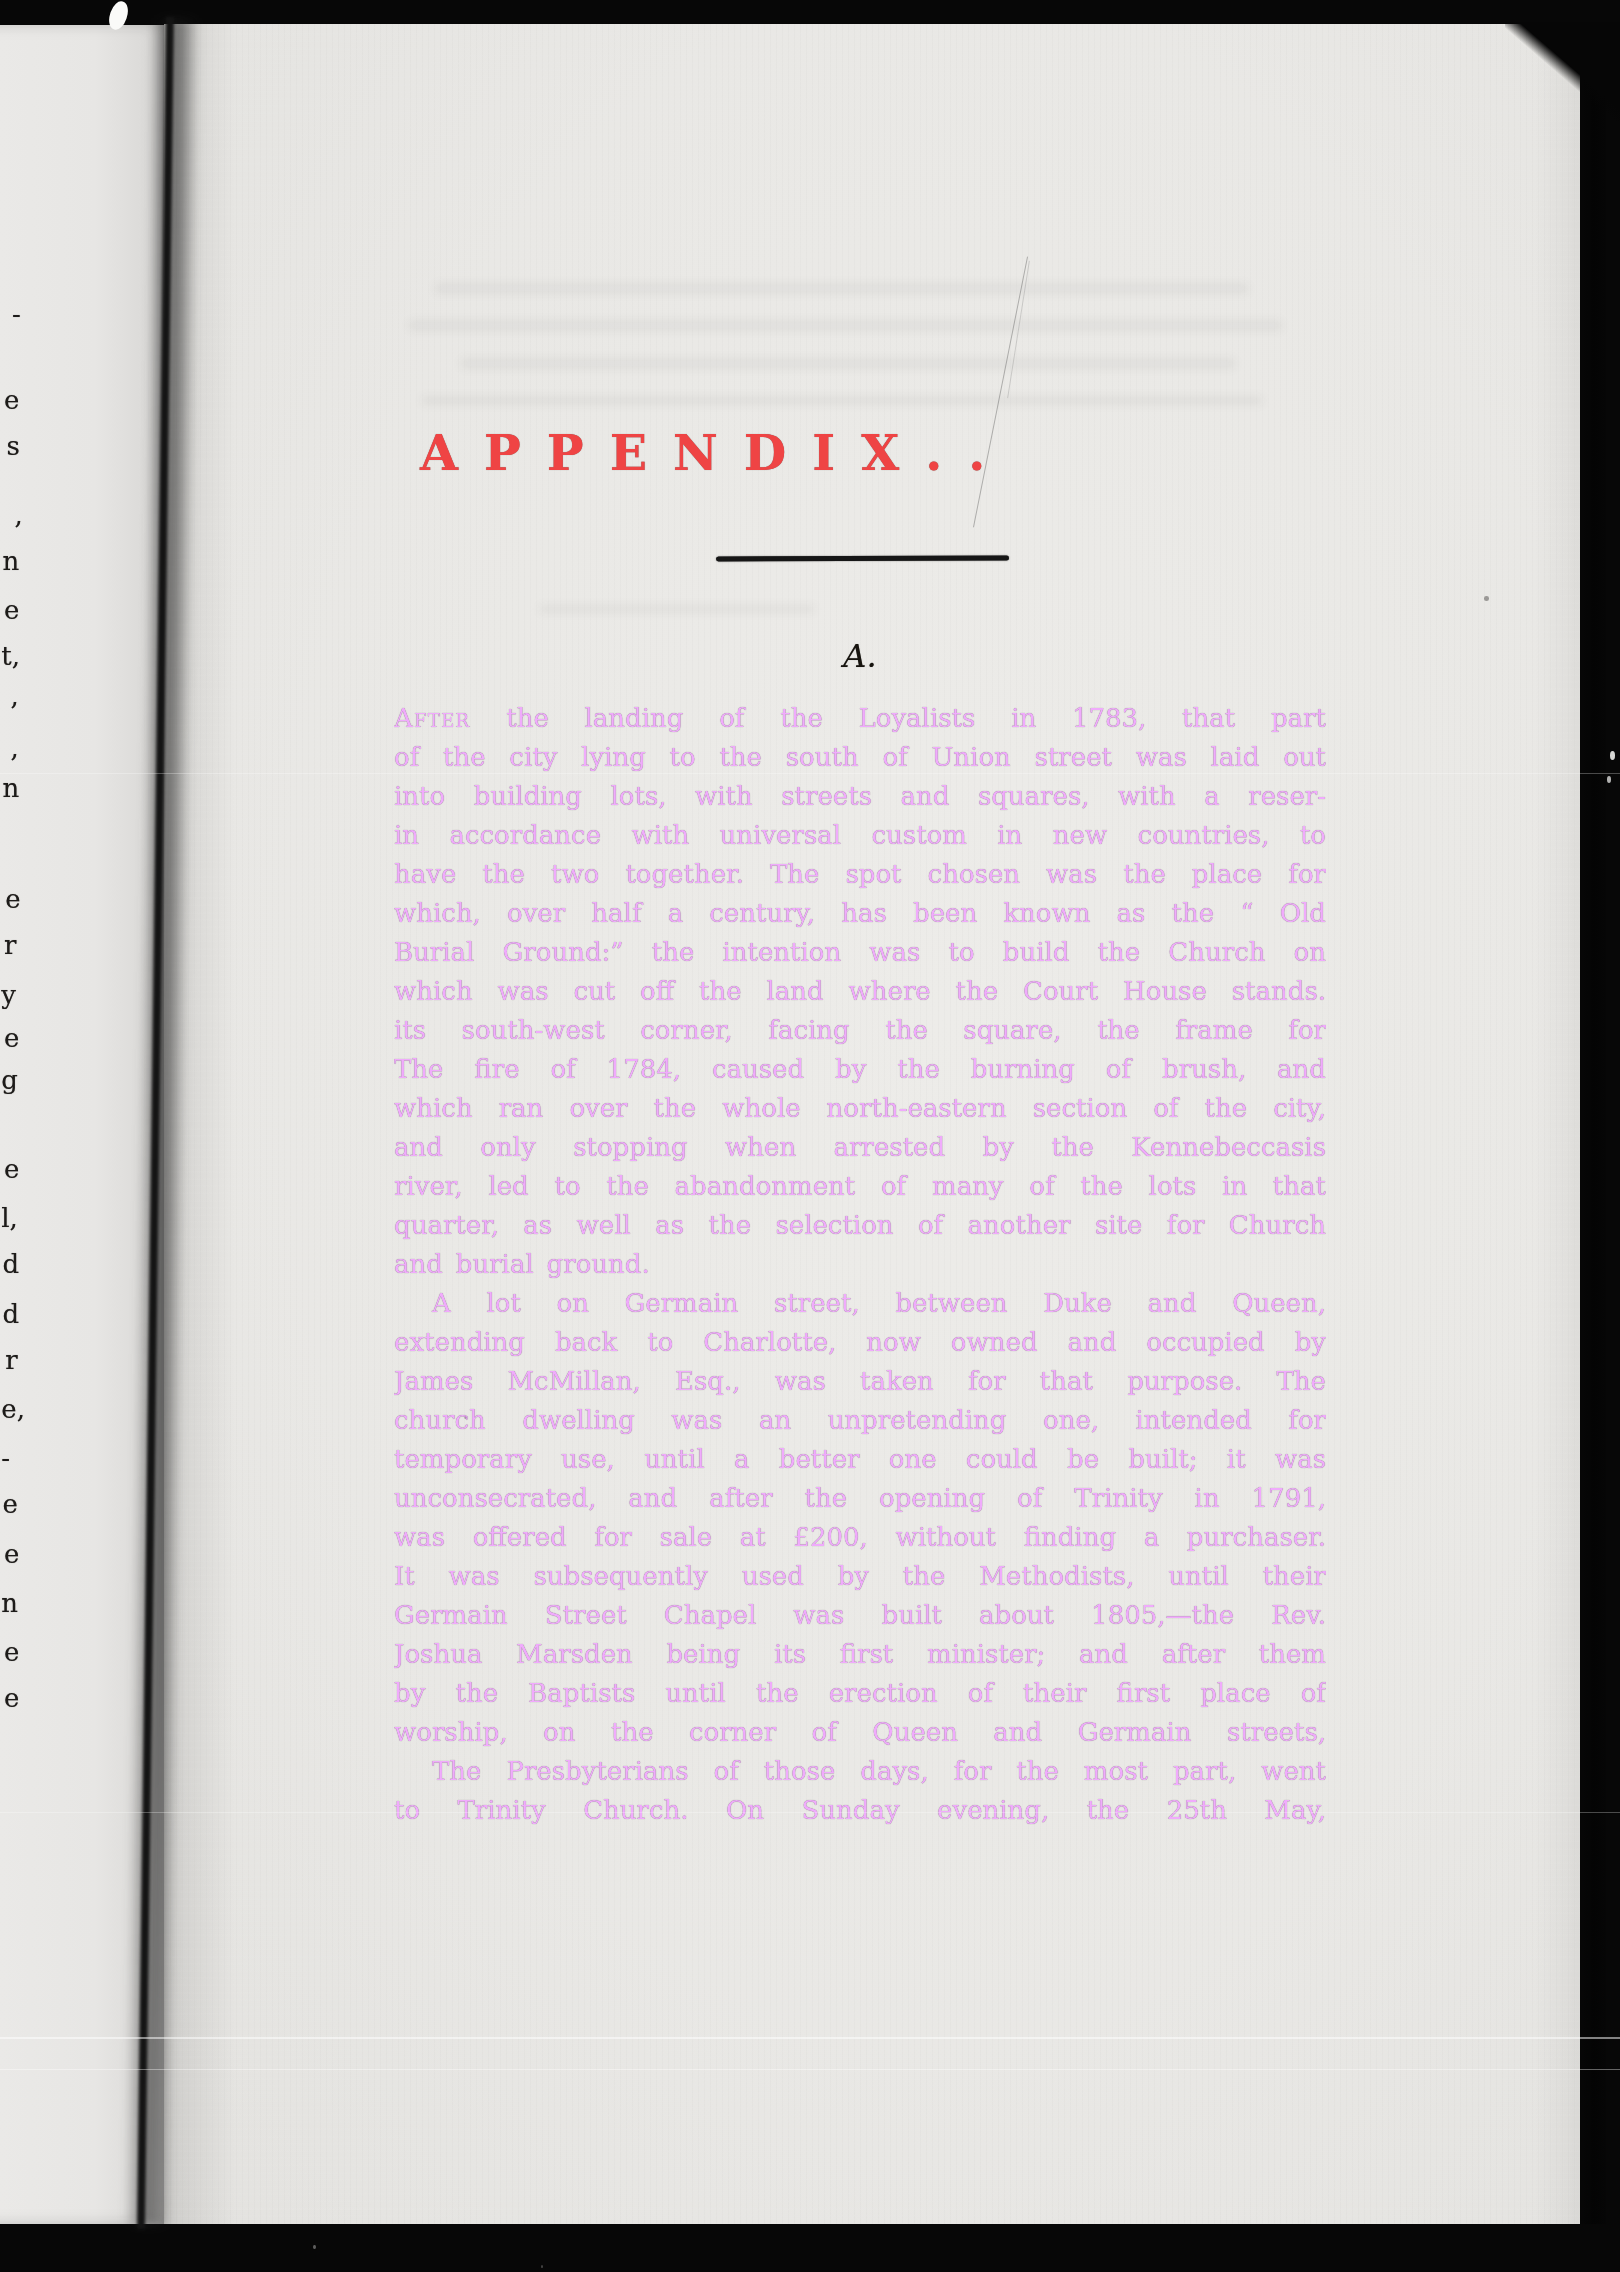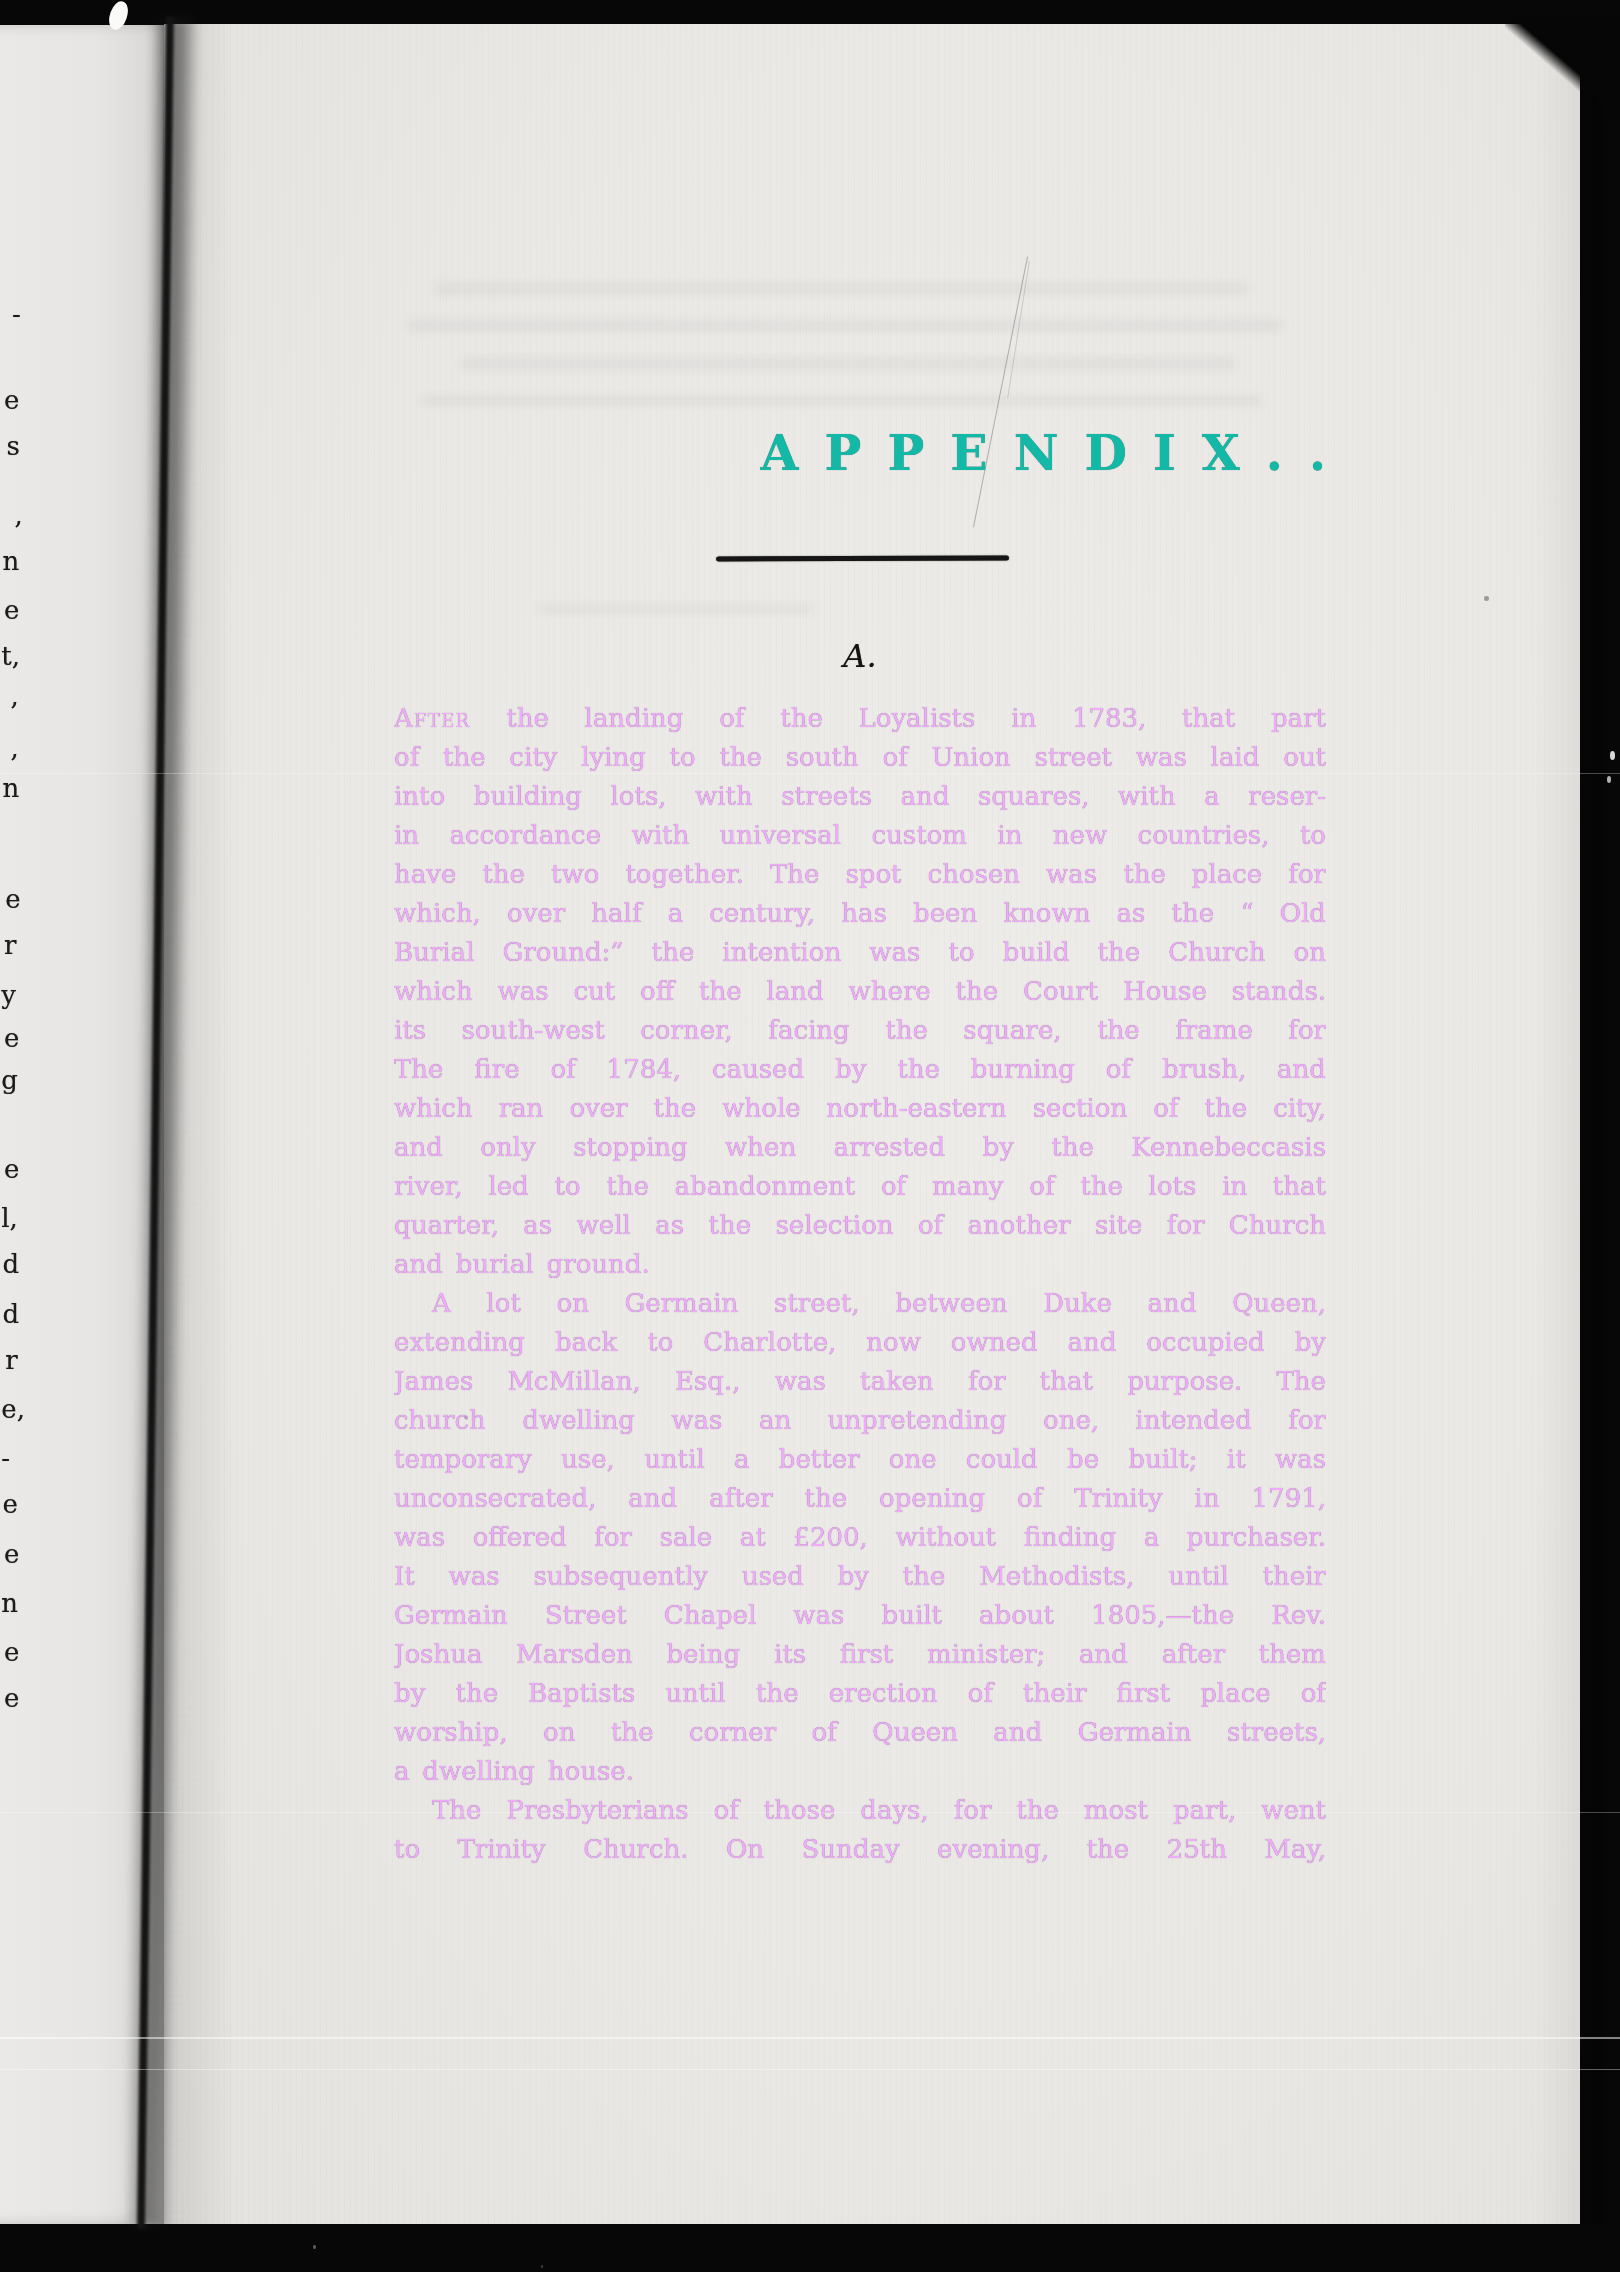--- a/index.html
+++ b/index.html
@@ -50,22 +50,22 @@
     transform:rotate(0.75deg);transform-origin:50% 0;
   }
   .gutter-core{
     position:absolute;left:166px;top:17px;width:8px;height:2212px;
     background:#141414;filter:blur(1.6px);
     transform:rotate(0.75deg);transform-origin:50% 0;
   }
   
   .title{
     position:absolute;left:394px;top:424px;width:932px;
-    text-align:right;font-size:49px;font-weight:bold;letter-spacing:26px;padding-left:26px;
-    color:#14b8a6;text-shadow:0 0 0.7px rgba(20,18,14,.6);
+    text-align:left;font-size:49px;font-weight:bold;letter-spacing:26px;padding-left:26px;
+    color:#ef4444;text-shadow:0 0 0.7px rgba(20,18,14,.6);
     white-space:nowrap;
   }
   .title-rule{
     position:absolute;left:716px;top:556px;width:293px;height:4.6px;
     background:#161616;border-radius:2.6px;box-shadow:0 0 1.3px rgba(40,40,40,.8);
     transform:rotate(-0.15deg);
   }
   .section-heading{
     position:absolute;left:394px;top:637px;width:932px;
     text-align:center;font-style:italic;font-size:32px;color:#17140f;
@@ -147,21 +147,20 @@
     <div class="line">James McMillan, Esq., was taken for that purpose.  The</div>
     <div class="line">church dwelling was an unpretending one, intended for</div>
     <div class="line">temporary use, until a better one could be built; it was</div>
     <div class="line">unconsecrated, and after the opening of Trinity in 1791,</div>
     <div class="line">was offered for sale at £200, without finding a purchaser.</div>
     <div class="line">It was subsequently used by the Methodists, until their</div>
     <div class="line">Germain Street Chapel was built about 1805,—the Rev.</div>
     <div class="line">Joshua Marsden being its first minister; and after them</div>
     <div class="line">by the Baptists until the erection of their first place of</div>
     <div class="line">worship, on the corner of Queen and Germain streets,</div>
-    <div class="line noj">a dwelling house.</div>
     <div class="line indent">The Presbyterians of those days, for the most part, went</div>
     <div class="line">to Trinity Church.  On Sunday evening, the 25th May,</div>
   </div>
 
   <div class="fragments">
     <span class="frag" style="top:299px;left:12px">-</span>
     <span class="frag" style="top:385px;left:4px">e</span>
     <span class="frag" style="top:431px;left:6.6px">s</span>
     <span class="frag" style="top:500px;left:14.5px">,</span>
     <span class="frag" style="top:546px;left:2.6px">n</span>

